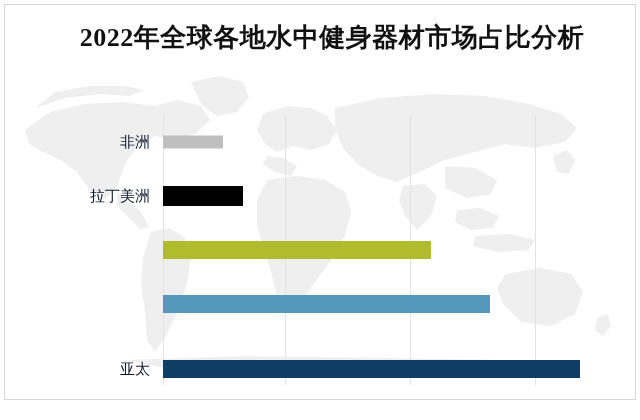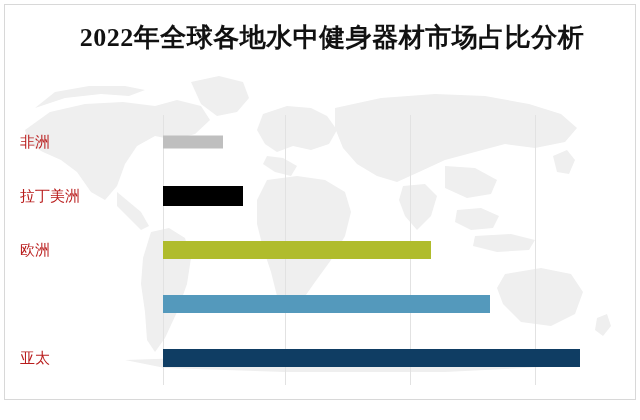--- a/index.html
+++ b/index.html
@@ -74,24 +74,24 @@
     top: 50%;
     transform: translateY(-50%);
     height: 17px;
   }
   .label-wrap {
     position: absolute;
     left: -143px;
     top: 50%;
     transform: translateY(-50%);
     width: 130px;
-    text-align: left;
+    text-align: right;
     font-family: "Liberation Serif", serif;
     font-size: 15px;
-    color: #b91c1c;
+    color: #0f172a;
     white-space: nowrap;
   }
 </style>
 </head>
 <body>
 
 <div id="figure">
 
   <div id="frame"></div>
 
@@ -146,27 +146,26 @@
       <span class="label-wrap">非洲</span>
       <div class="bar" style="width:60px;height:13px;background:#bfbfbf;"></div>
     </div>
 
     <div class="row" style="top:54px;text-decoration:underline;">
       <span class="label-wrap">拉丁美洲</span>
       <div class="bar" style="width:80px;height:20px;background:#000000;"></div>
     </div>
 
     <div class="row" style="top:108px;">
-      <span class="label-wrap">欧洲</span>
       <div class="bar" style="width:268px;height:18px;background:#b0bc2c;"></div>
     </div>
 
     <div class="row" style="top:162px;">
       <div class="bar" style="width:327px;height:18px;background:#5499bc;"></div>
     </div>
 
-    <div class="row" style="top:216px;">
+    <div class="row" style="top:227px;">
       <span class="label-wrap">亚太</span>
       <div class="bar" style="width:417px;height:18px;background:#0f3d63;"></div>
     </div>
   </div>
 
 </div>
 
 </body></html>

